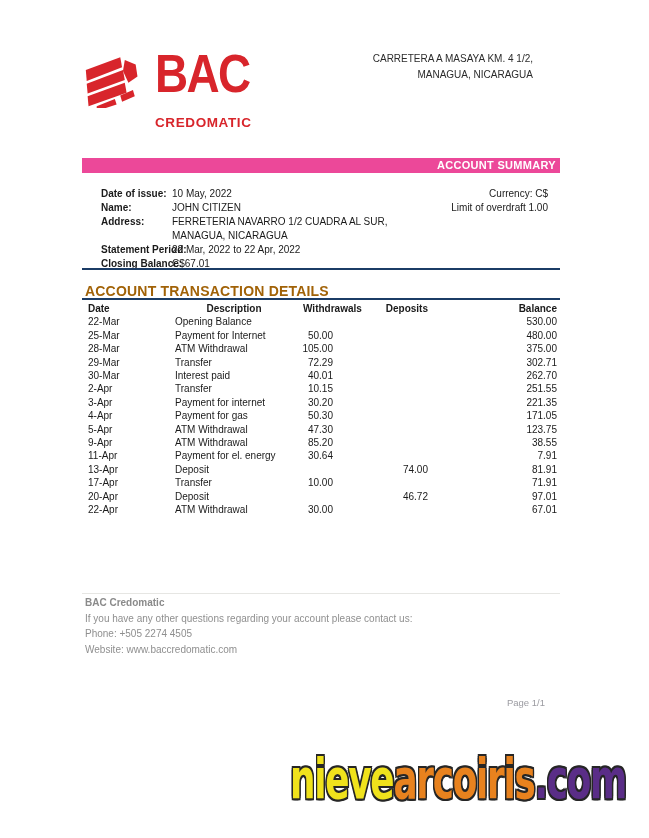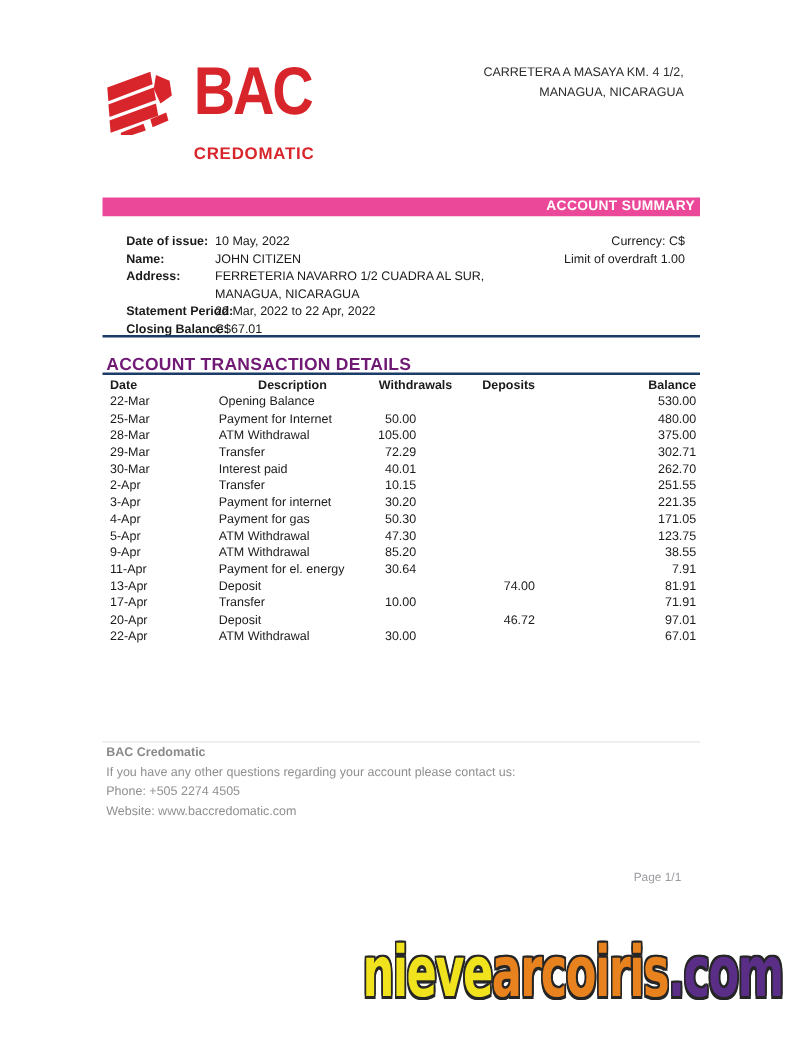--- a/index.html
+++ b/index.html
@@ -14,21 +14,21 @@
   .logo-icon { width:58px; height:58px; }
   .logo-text { margin-left:13px; color:#d8252b; }
   .logo-bac {
     font-size:54px; font-weight:bold; line-height:44px; letter-spacing:-2px;
     transform:scaleX(0.85); transform-origin:left top; display:block;
   }
   .logo-credomatic {
     display:block; font-size:13.5px; font-weight:bold; letter-spacing:0.6px; margin-top:20px;
   }
   .bank-address {
-    position:absolute; top:51px; right:102px; text-align:right;
+    position:absolute; top:51px; right:116px; text-align:right;
     font-size:10px; line-height:16px; color:#2b2b2b;
   }
 
   
   .summary-bar {
     position:absolute; left:82px; top:158px; width:478px; height:15px;
     background:#ec4899; color:#ffffff; font-size:11px; font-weight:bold;
     text-align:right; line-height:15px; letter-spacing:0.3px; box-sizing:border-box; padding-right:4px;
   }
 
@@ -40,21 +40,21 @@
   .summary-right {
     position:absolute; top:0; right:12px; text-align:right; line-height:14px; font-size:10px;
   }
   .rule-navy { position:absolute; left:82px; width:478px; height:2px; background:#1b3c66; }
   .rule-1 { top:268px; }
   .rule-2 { top:298px; }
 
   
   .tx-heading {
     position:absolute; left:85px; top:283px; font-size:14px; font-weight:bold;
-    letter-spacing:0.2px; color:#701a75;
+    letter-spacing:0.2px; color:#a16207;
   }
   .tx-table-wrap { position:absolute; left:85px; top:302px; }
   table.tx { border-collapse:collapse; width:472px; table-layout:fixed; font-size:10px; }
   table.tx th, table.tx td {
     padding:0; height:13.4px; line-height:13.4px; white-space:nowrap; font-weight:normal;
   }
   table.tx thead th { font-weight:bold; color:#1a1a1a; }
   .c-date  { text-align:left;  padding-left:3px !important; }
   .c-desc  { text-align:left; }
   .c-wdr   { text-align:right; }

